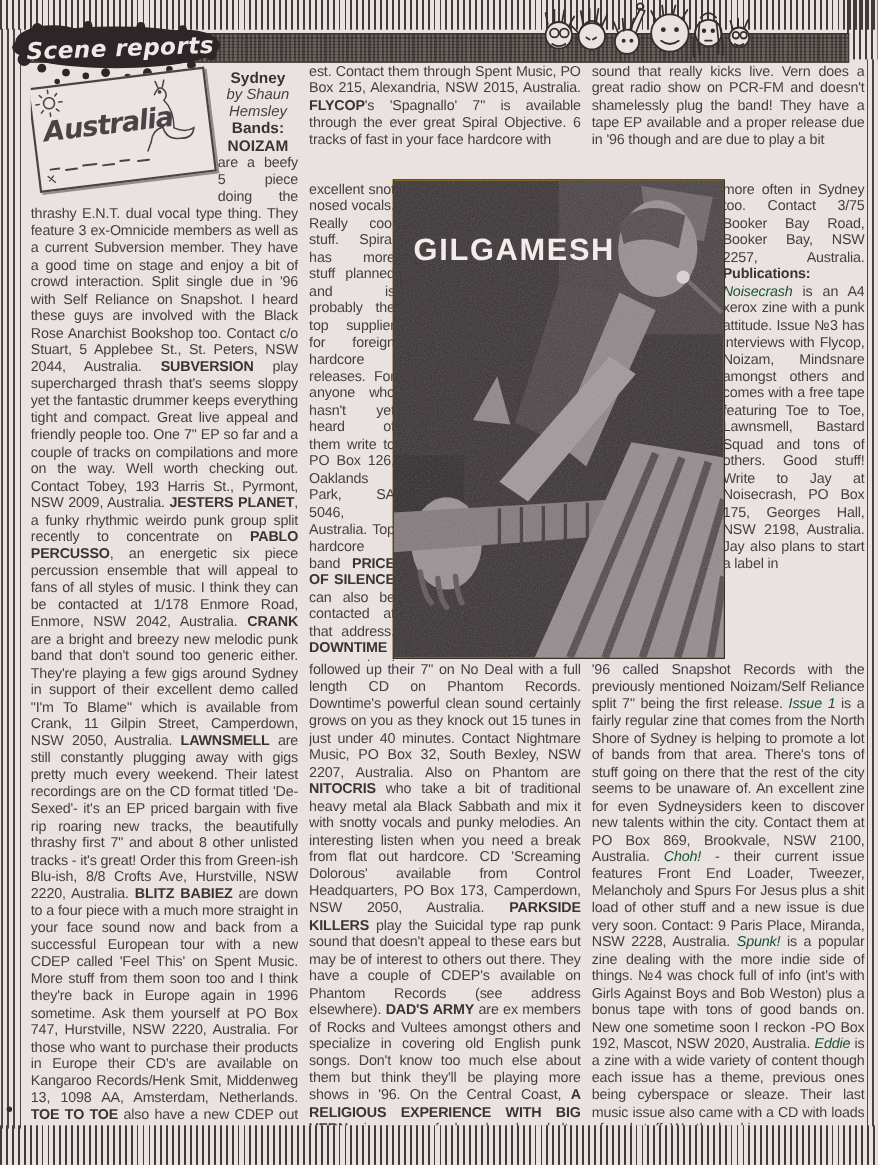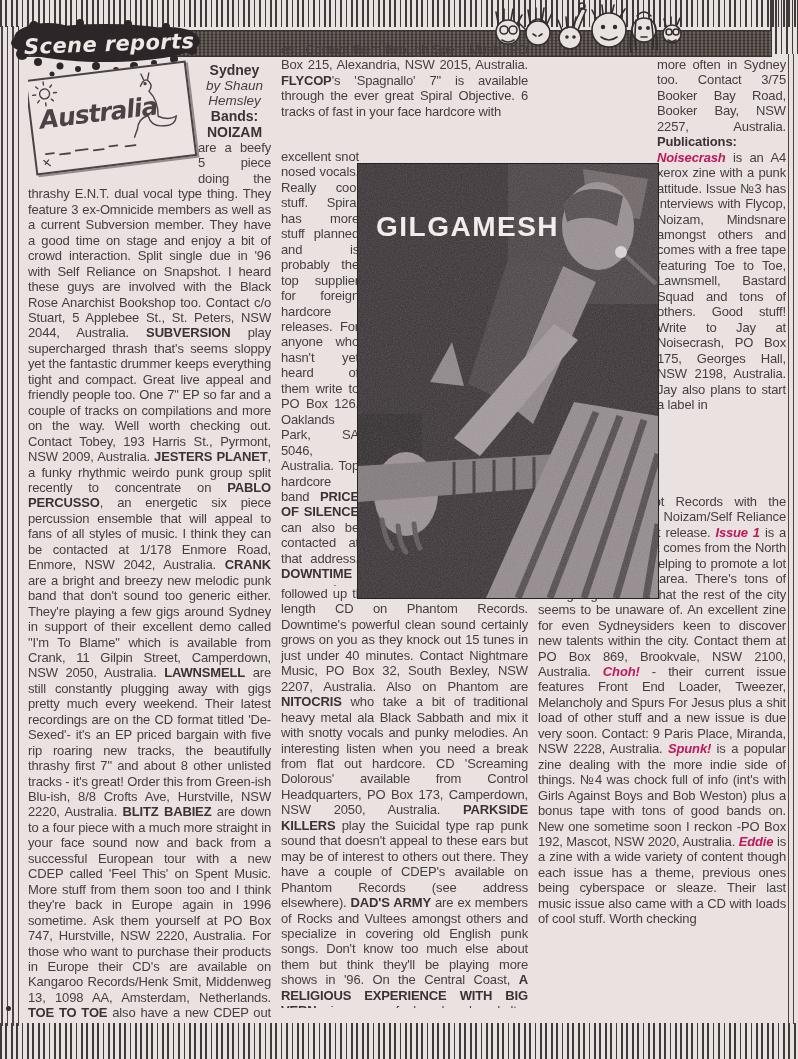--- a/index.html
+++ b/index.html
@@ -21,30 +21,30 @@
                          repeating-linear-gradient(0deg,rgba(35,30,31,.35) 0 1px,rgba(0,0,0,0) 1px 3px);
         border:1px solid #39322f;}
   .logo{position:absolute;left:8px;top:16px;width:195px;height:62px;}
   .logo svg{position:absolute;left:0;top:0;}
   .logo-text{position:absolute;left:16px;top:16px;width:170px;color:#efe8e6;font-weight:bold;font-style:italic;
         font-size:21px;transform:rotate(-2deg);letter-spacing:.4px;font-family:"DejaVu Sans",sans-serif;white-space:nowrap;}
   .faces{position:absolute;left:492px;top:0px;width:192px;height:58px;}
   
   .col{position:absolute;overflow:hidden;}
   #c1{left:28px;top:60px;width:243px;height:962px;}
-  #c2{left:281px;top:42px;width:247px;height:966px;}
+  #c2{left:281px;top:57px;width:247px;height:966px;}
   #c3{left:538px;top:57px;width:248px;height:966px;}
   p.just{margin:0;text-align:justify;font-size:13px;line-height:15.45px;letter-spacing:-0.15px;}
   .pt{height:107px;overflow:hidden;}
   .mid{height:437px;overflow:hidden;display:flex;}
   .mid3{justify-content:flex-end;}
   .narrow2{width:78px;}
   .narrow3{width:129px;}
   .rs-b{font-weight:bold;color:#3a3235;}
-  .rs-bi{font-weight:bold;font-style:italic;color:#be185d;}
+  .rs-bi{font-weight:normal;font-style:italic;color:#14532d;}
   
   .postcard{float:left;width:170px;height:112px;position:relative;}
   .postcard-inner{position:absolute;left:2px;top:10px;width:158px;height:92px;transform:rotate(-7deg);
         border:2px solid #4a4245;background:#ece4e3;box-shadow:2px 2px 0 rgba(74,66,69,.55);}
   .c1-head{text-align:center;padding-top:2px;}
   .h-sydney,.h-bands{font-weight:bold;font-size:14px;line-height:16px;color:#3a3235;}
   .h-by{font-style:italic;font-size:13.5px;line-height:15px;}
   
   .photo{position:absolute;left:357px;top:163px;width:300px;height:434px;background:#eab308;border:1px solid #262122;}
 </style>
@@ -159,20 +159,21 @@
 
   <div class="col" id="c2">
     <p class="just pt"><span>est. Contact them through Spent Music, PO Box 215, Alexandria, NSW 2015, Australia. </span><span class="rs-b">FLYCOP</span><span>'s 'Spagnallo' 7" is available through the ever great Spiral Objective. 6 tracks of fast in your face hardcore with</span></p>
     <div class="mid">
       <p class="just narrow2"><span>excellent snot nosed vocals. Really cool stuff. Spiral has more stuff planned and is probably the top supplier for foreign hardcore releases. For anyone who hasn't yet heard of them write to PO Box 126, Oaklands Park, SA 5046, Australia. Top hardcore band </span><span class="rs-b">PRICE OF SILENCE</span><span> can also be contacted at that address. </span><span class="rs-b">DOWNTIME</span><span> are a hard hitting three piece that have recently</span></p>
     </div>
     <p class="just"><span>followed up their 7" on No Deal with a full length CD on Phantom Records. Downtime's powerful clean sound certainly grows on you as they knock out 15 tunes in just under 40 minutes. Contact Nightmare Music, PO Box 32, South Bexley, NSW 2207, Australia. Also on Phantom are </span><span class="rs-b">NITOCRIS</span><span> who take a bit of traditional heavy metal ala Black Sabbath and mix it with snotty vocals and punky melodies. An interesting listen when you need a break from flat out hardcore. CD 'Screaming Dolorous' available from Control Headquarters, PO Box 173, Camperdown, NSW 2050, Australia. </span><span class="rs-b">PARKSIDE KILLERS</span><span> play the Suicidal type rap punk sound that doesn't appeal to these ears but may be of interest to others out there. They have a couple of CDEP's available on Phantom Records (see address elsewhere). </span><span class="rs-b">DAD'S ARMY</span><span> are ex members of Rocks and Vultees amongst others and specialize in covering old English punk songs. Don't know too much else about them but think they'll be playing more shows in '96. On the Central Coast, </span><span class="rs-b">A RELIGIOUS EXPERIENCE WITH BIG VERN</span><span> mix up some funk and punk and ultra distortion for a great</span></p>
   </div>
 
   <div class="col" id="c3">
+    <p class="just pt"><span>sound that really kicks live. Vern does a great radio show on PCR-FM and doesn't shamelessly plug the band! They have a tape EP available and a proper release due in '96 though and are due to play a bit</span></p>
     <div class="mid mid3">
       <p class="just narrow3"><span>more often in Sydney too. Contact 3/75 Booker Bay Road, Booker Bay, NSW 2257, Australia. </span><span class="rs-b">Publications:</span><span> </span><span class="rs-bi">Noisecrash</span><span> is an A4 xerox zine with a punk attitude. Issue №3 has interviews with Flycop, Noizam, Mindsnare amongst others and comes with a free tape featuring Toe to Toe, Lawnsmell, Bastard Squad and tons of others. Good stuff! Write to Jay at Noisecrash, PO Box 175, Georges Hall, NSW 2198, Australia. Jay also plans to start a label in</span></p>
     </div>
     <p class="just"><span>'96 called Snapshot Records with the previously mentioned Noizam/Self Reliance split 7" being the first release. </span><span class="rs-bi">Issue 1</span><span> is a fairly regular zine that comes from the North Shore of Sydney is helping to promote a lot of bands from that area. There's tons of stuff going on there that the rest of the city seems to be unaware of. An excellent zine for even Sydneysiders keen to discover new talents within the city. Contact them at PO Box 869, Brookvale, NSW 2100, Australia. </span><span class="rs-bi">Choh!</span><span> - their current issue features Front End Loader, Tweezer, Melancholy and Spurs For Jesus plus a shit load of other stuff and a new issue is due very soon. Contact: 9 Paris Place, Miranda, NSW 2228, Australia. </span><span class="rs-bi">Spunk!</span><span> is a popular zine dealing with the more indie side of things. №4 was chock full of info (int's with Girls Against Boys and Bob Weston) plus a bonus tape with tons of good bands on. New one sometime soon I reckon -PO Box 192, Mascot, NSW 2020, Australia. </span><span class="rs-bi">Eddie</span><span> is a zine with a wide variety of content though each issue has a theme, previous ones being cyberspace or sleaze. Their last music issue also came with a CD with loads of cool stuff. Worth checking</span></p>
   </div>
 
   <div class="photo">
     <svg width="300" height="434" viewBox="0 0 300 434">
       <defs>
         <filter id="grain" x="0" y="0" width="100%" height="100%">

